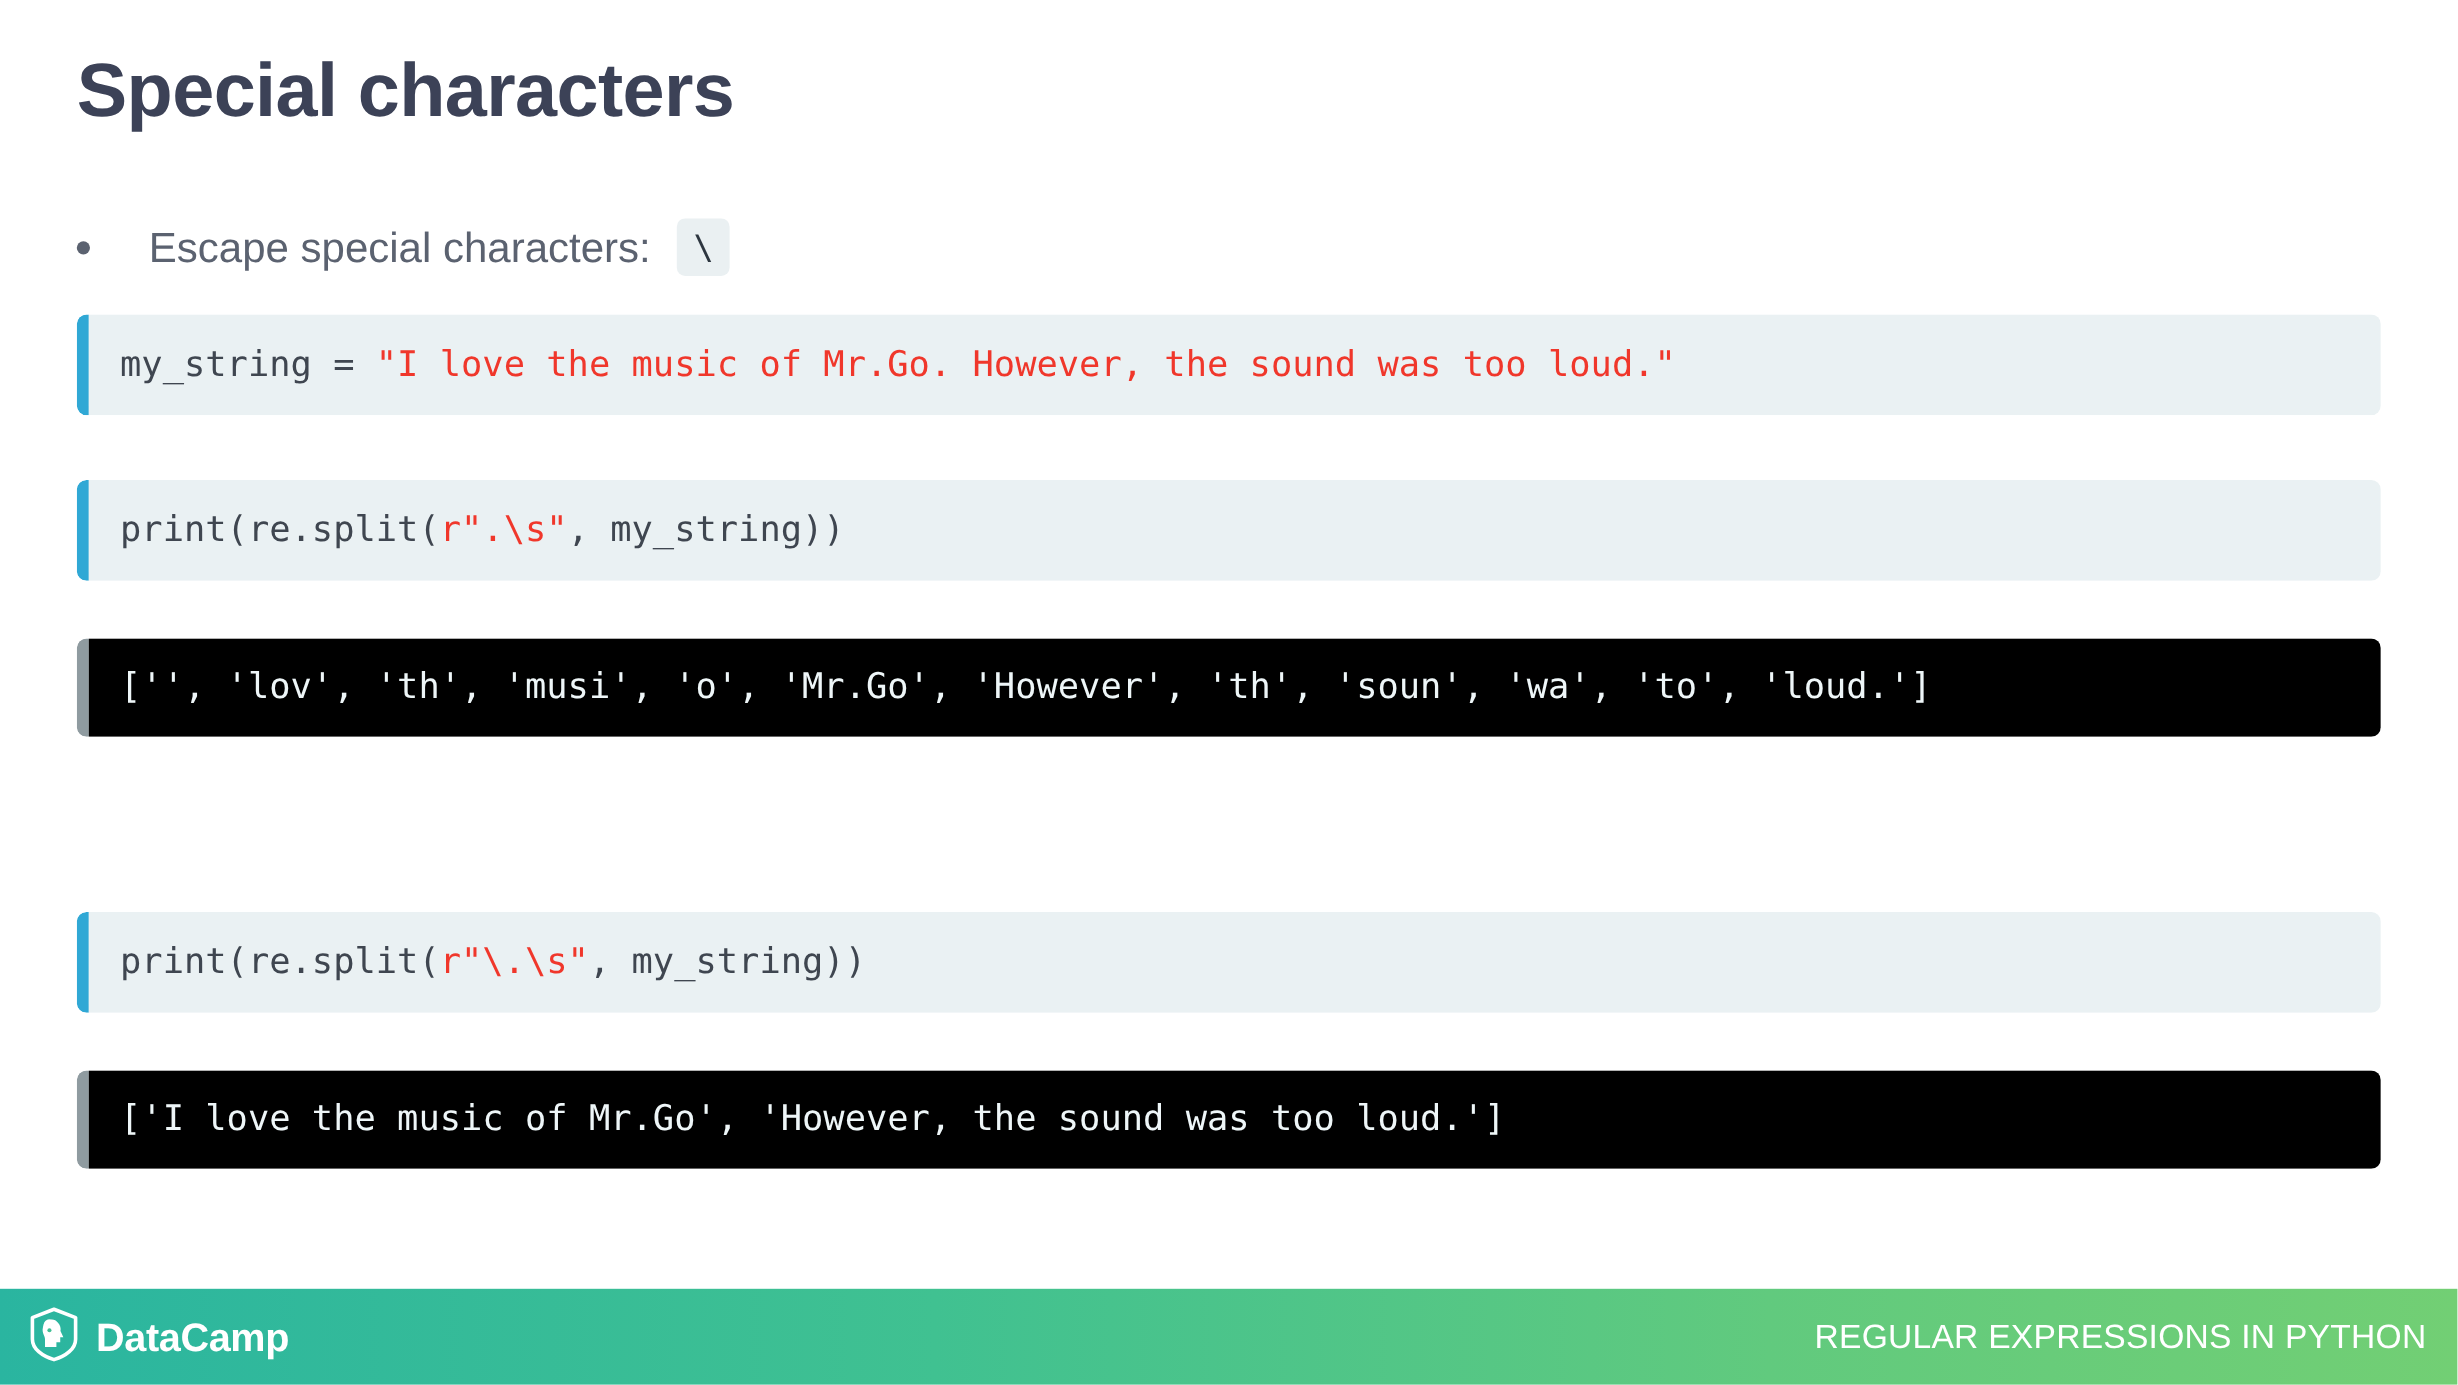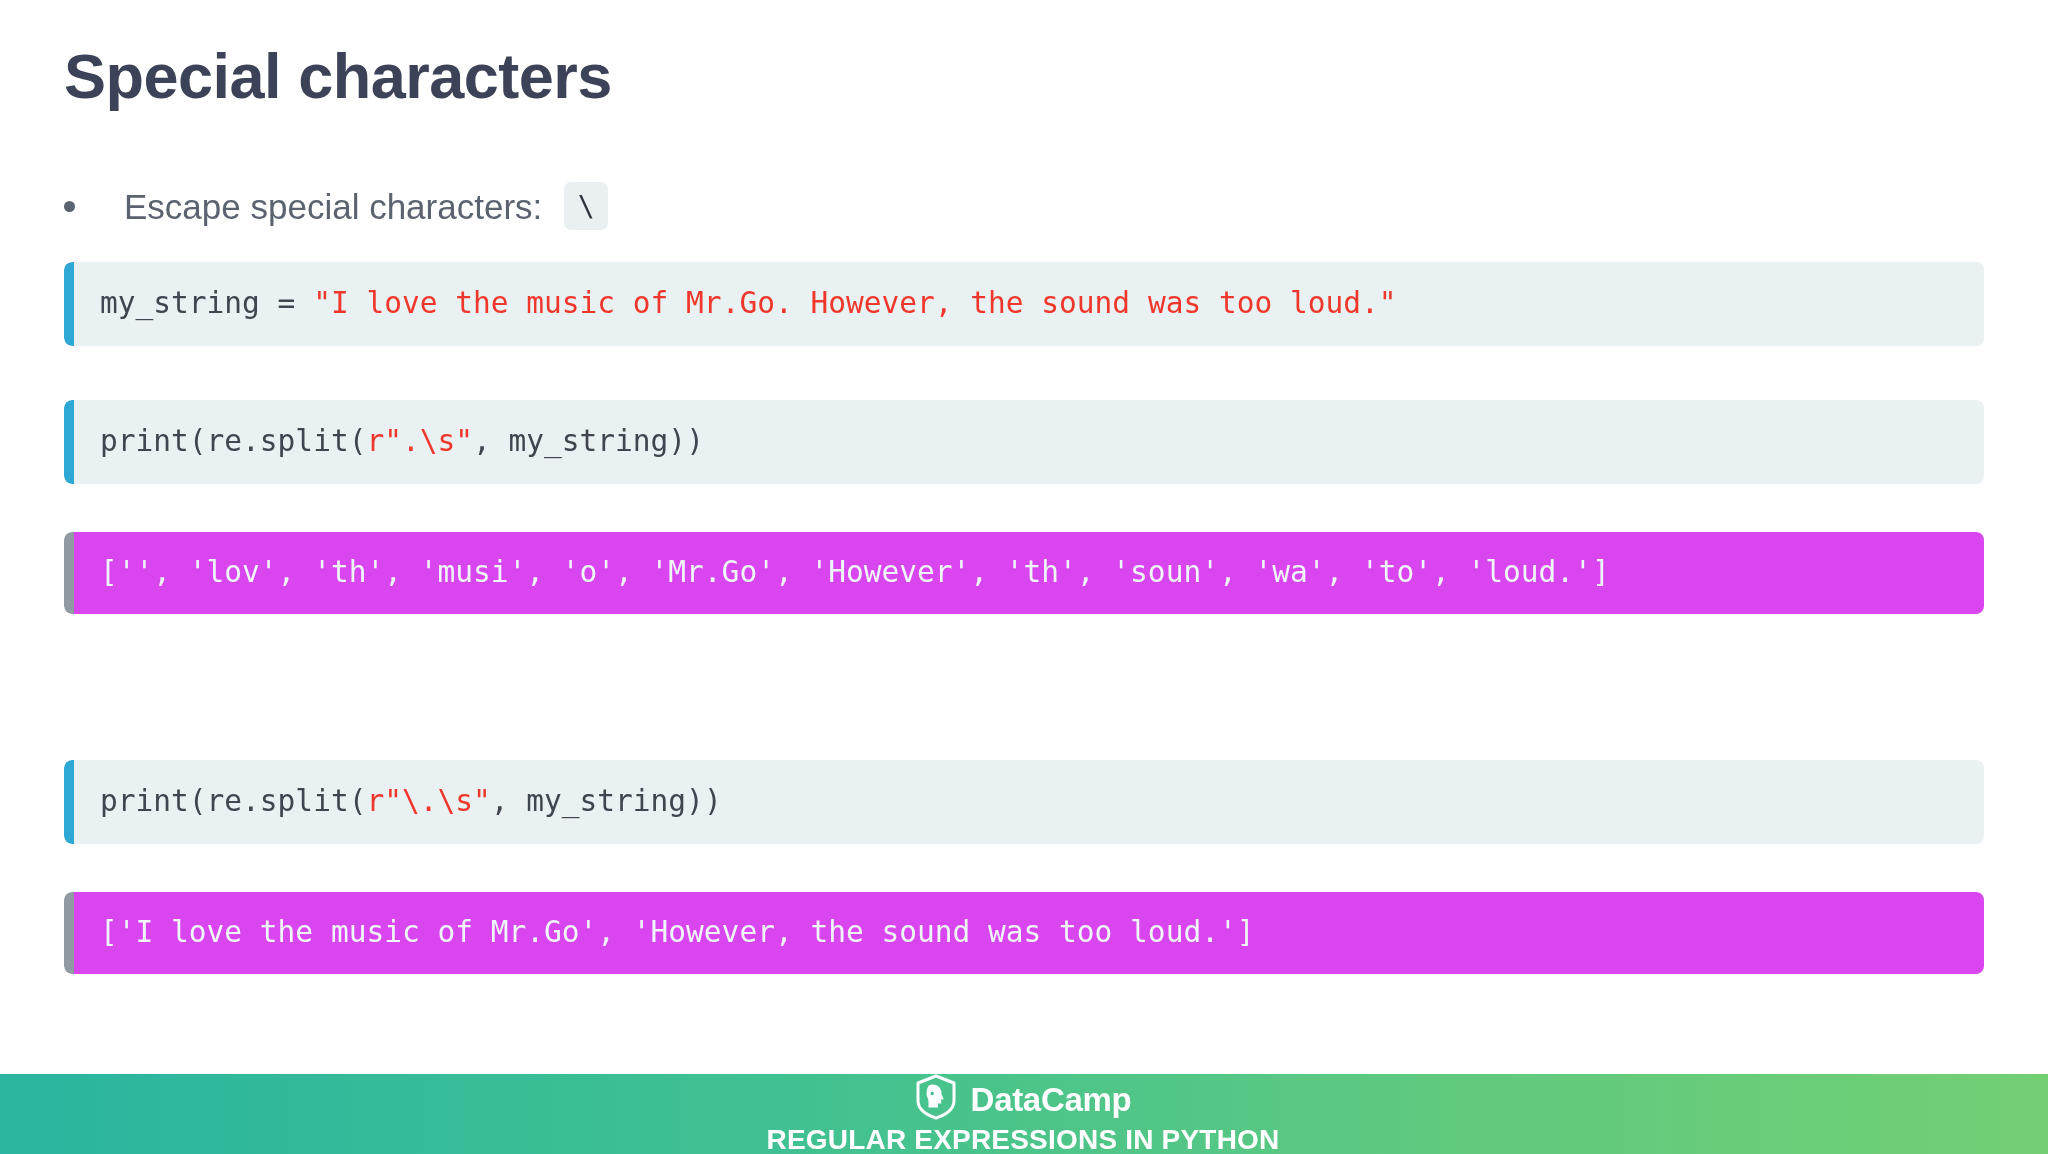--- a/index.html
+++ b/index.html
@@ -108,21 +108,21 @@
     letter-spacing: 0px;
     white-space: pre;
     line-height: 1;
   }
 
   .block.code .accent { background: #30a8d5; }
   .block.code .body   { background: #eaf1f3; }
   .block.code .code-text { color: #3f4650; }
 
   .block.output .accent { background: #8f9ba0; }
-  .block.output .body   { background: #d946ef; }
+  .block.output .body   { background: #000000; }
   .block.output .code-text { color: #eef6f8; }
 
   .str { color: #f0372b; }
 
   #block-assign  { top: 262px; height: 84px; }
   #block-split1  { top: 400px; height: 84px; }
   #block-out1    { top: 532px; height: 82px; }
   #block-split2  { top: 760px; height: 84px; }
   #block-out2    { top: 892px; height: 82px; justify-content: space-between; }
 
@@ -132,38 +132,37 @@
     left: 0;
     right: 0;
     bottom: 0;
     height: 80px;
     background: linear-gradient(90deg, #2ab5a0 0%, #40c191 38%, #61ca7e 72%, #72cf74 100%);
     display: flex;
     align-items: center;
     justify-content: space-between;
     padding: 0 26px 0 24px;
     box-sizing: border-box;
-    flex-direction: column;
   }
   .brand {
     display: flex;
     align-items: center;
     gap: 14px;
   }
   .brand-name {
     color: #ffffff;
     font-size: 33px;
     font-weight: bold;
     letter-spacing: -0.3px;
     line-height: 1;
   }
   .footer-course {
     color: #ffffff;
     font-size: 28px;
-    font-weight: bold;
+    font-weight: normal;
     letter-spacing: 0.2px;
     line-height: 1;
     white-space: nowrap;
   }
 </style>
 </head>
 <body>
 
 <div class="slide">
 

